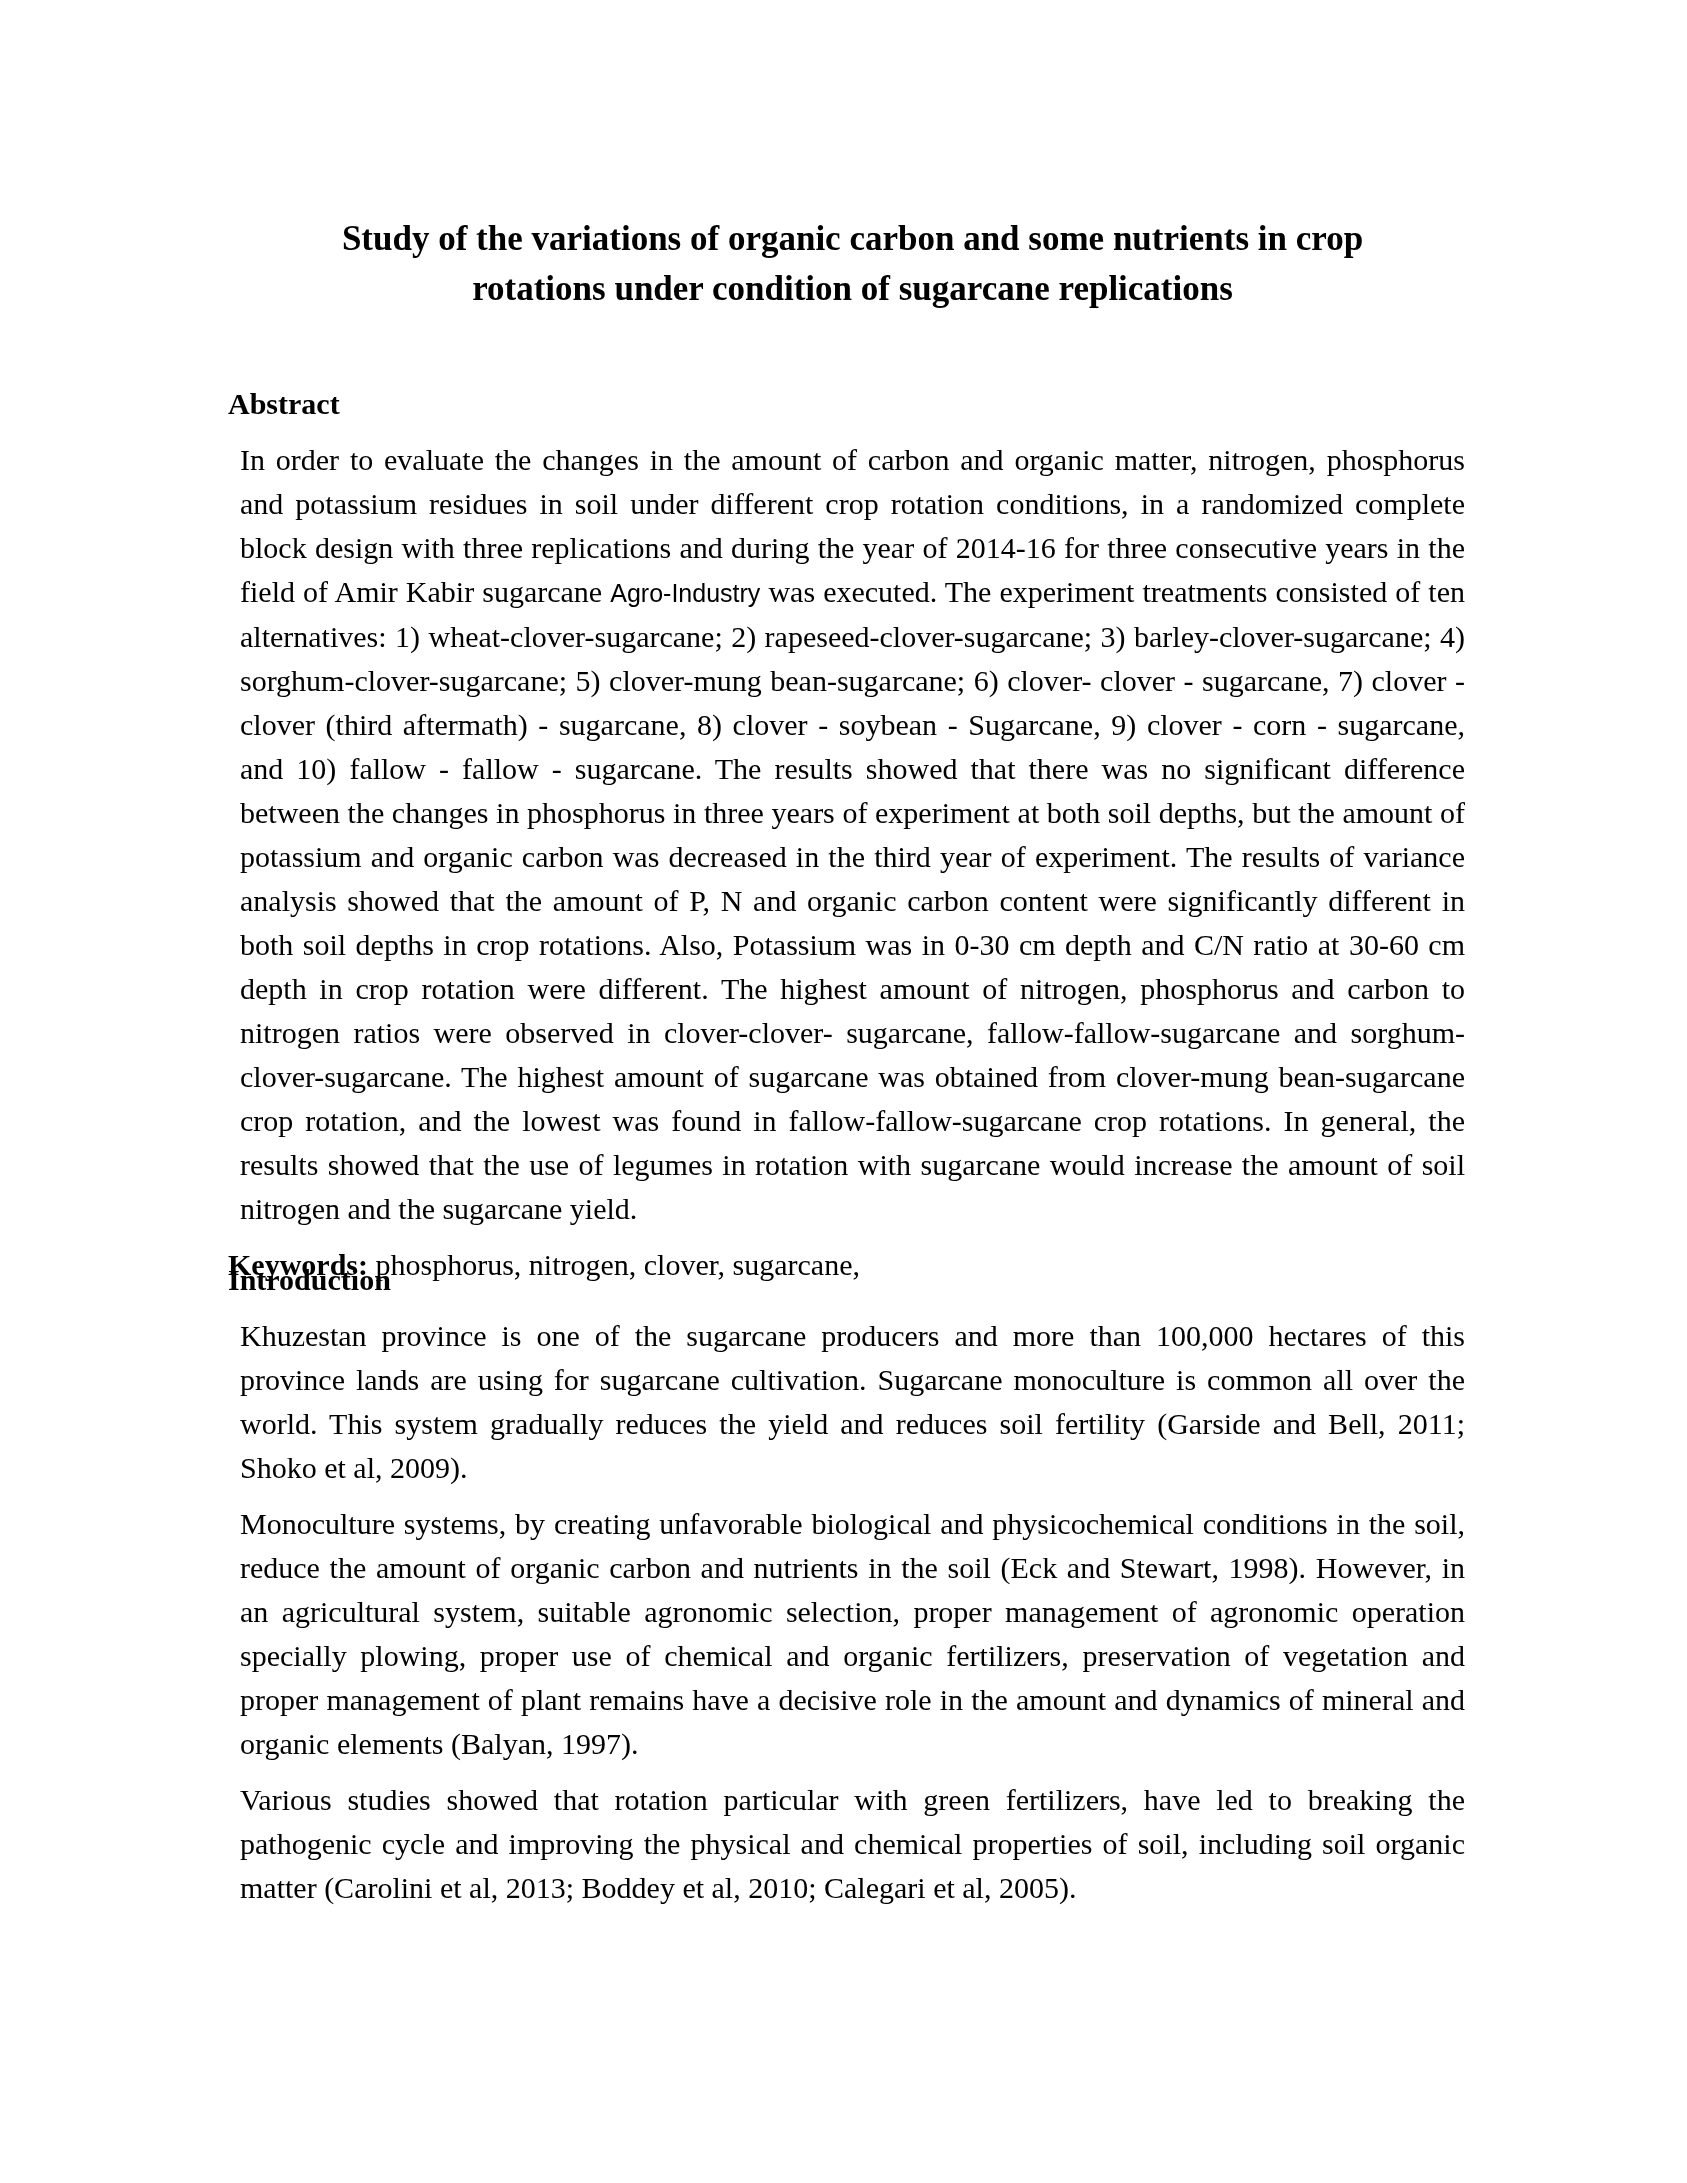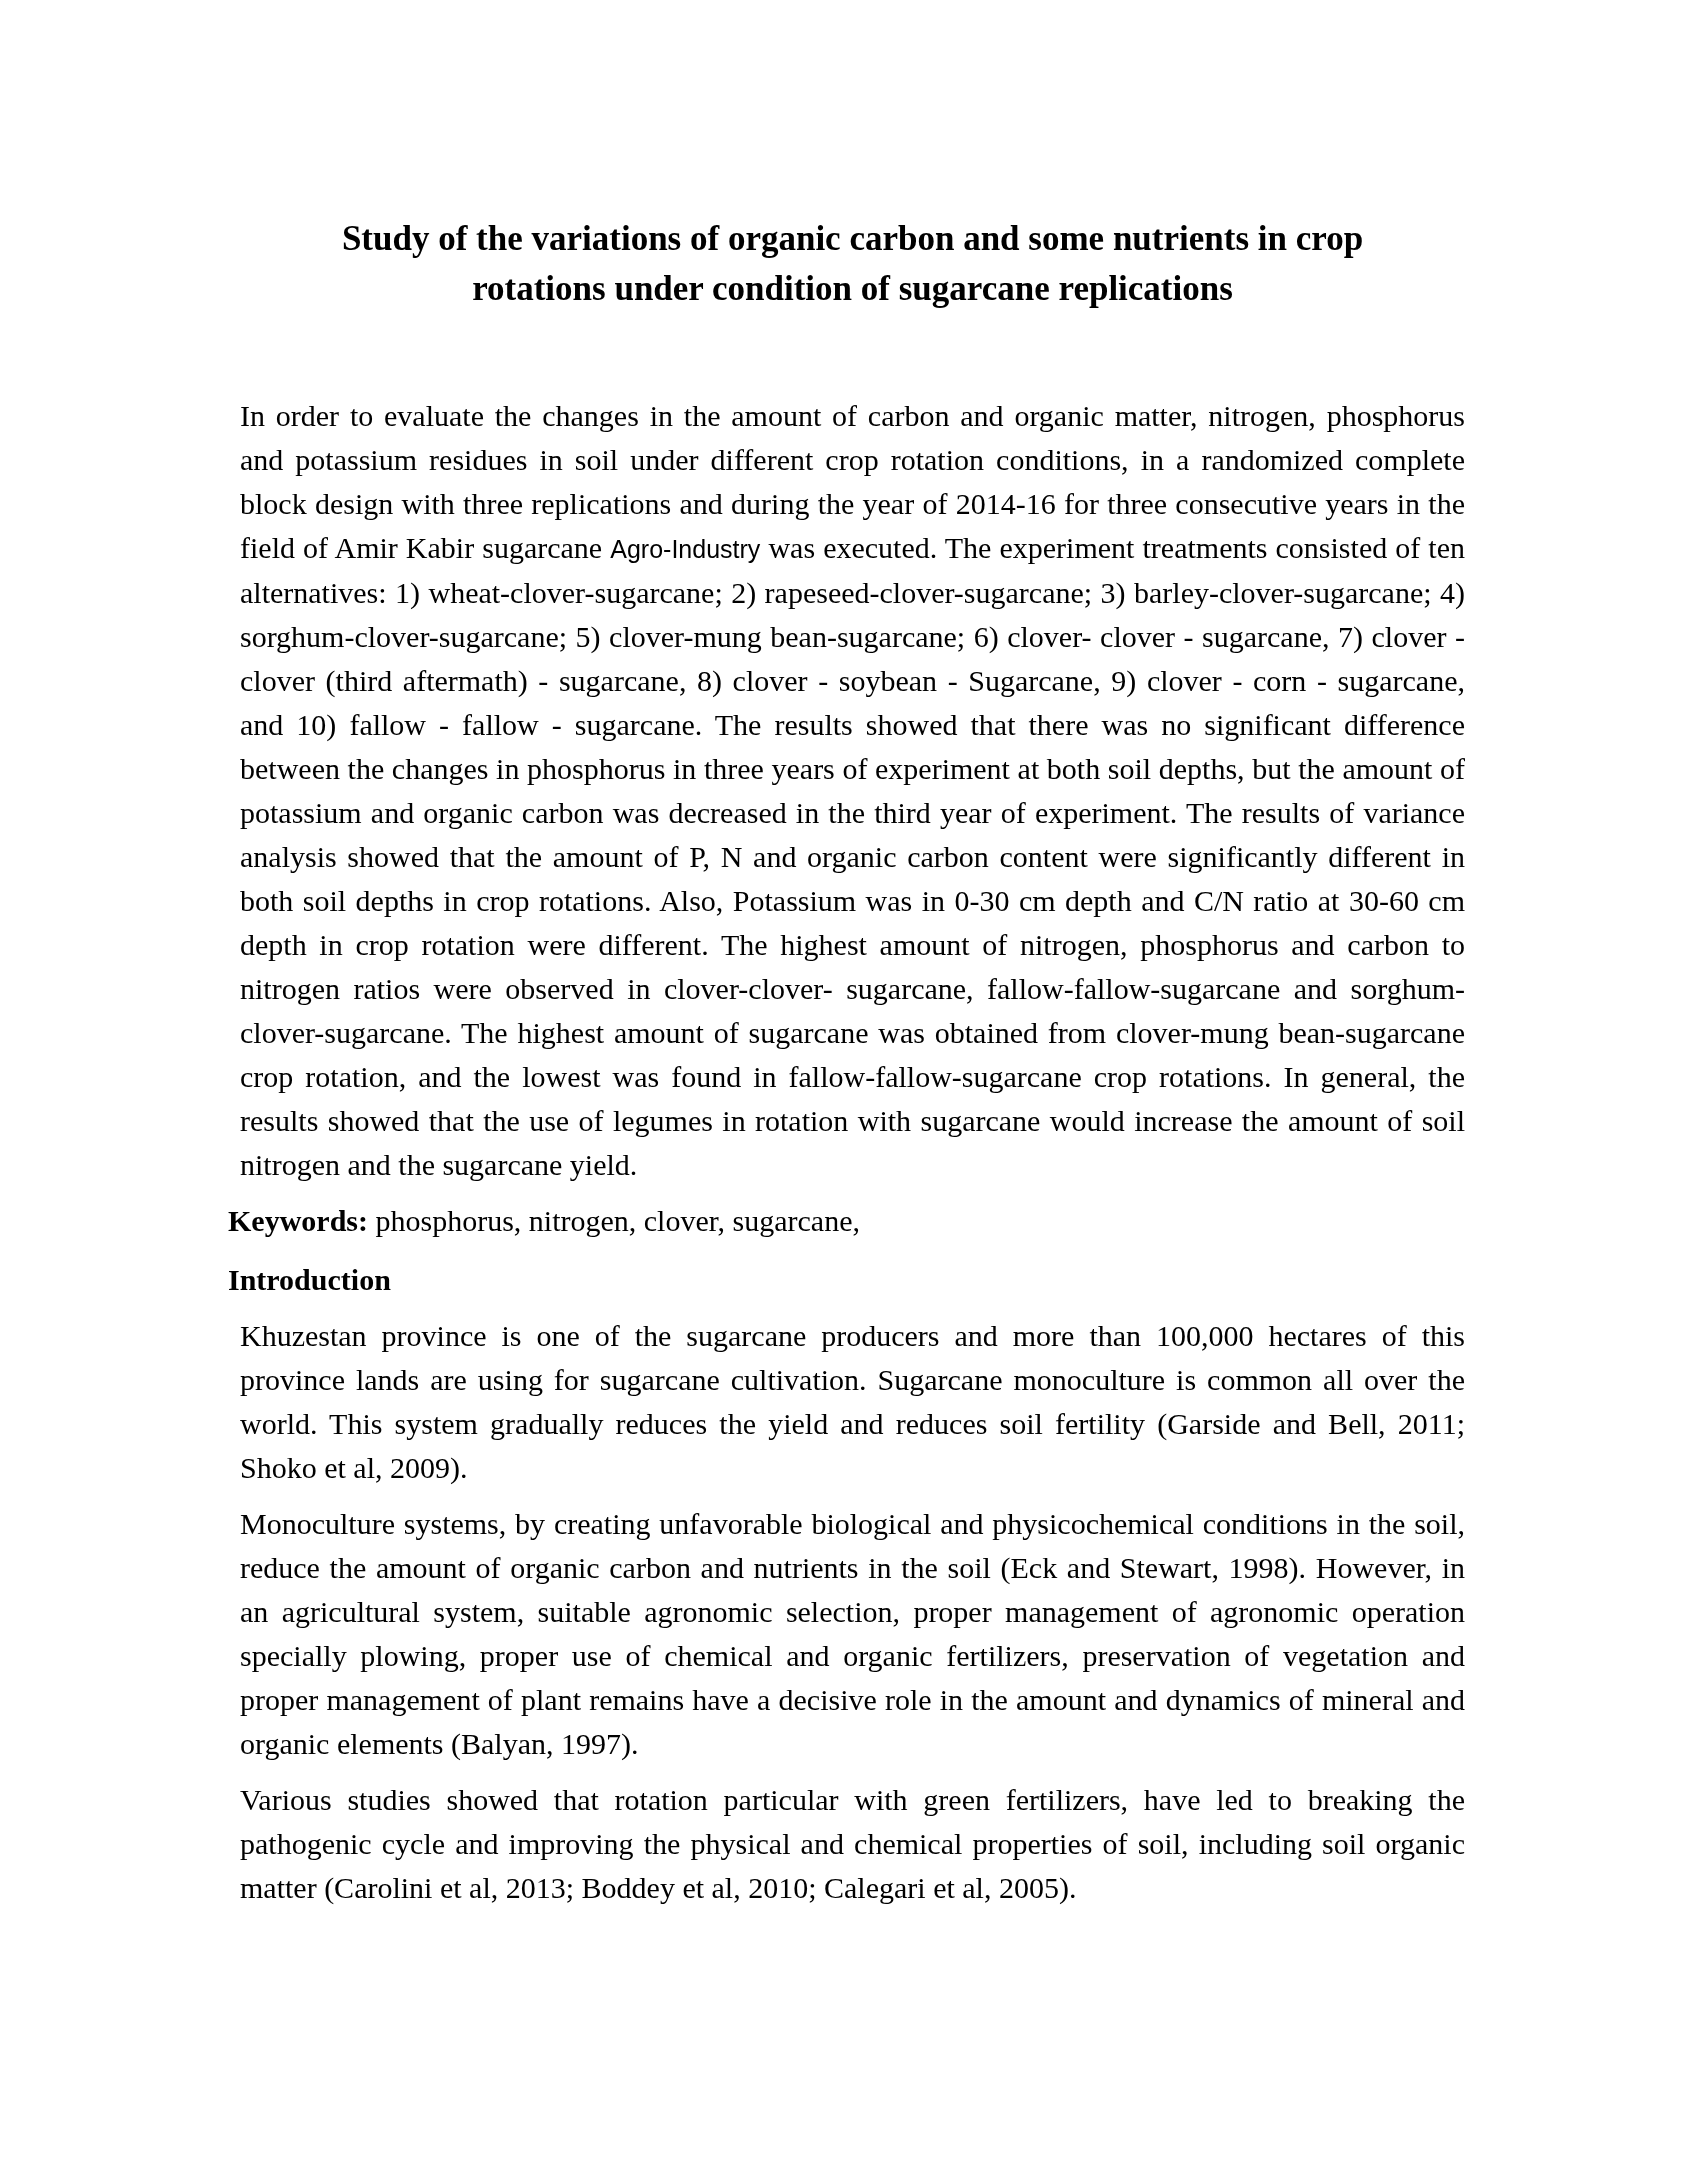--- a/index.html
+++ b/index.html
@@ -25,20 +25,21 @@
 </head>
 <body>
 
 <div class="page">
   <div class="title">
     <span>Study of the variations of organic carbon and some nutrients in crop</span>
     <span>rotations under condition of sugarcane replications</span>
   </div>
 
   <div class="abstract">
+    <p class="heading">Abstract</p>
     <p class="justify"><span>In order to evaluate the changes in the amount of carbon and organic matter, nitrogen, phosphorus and potassium residues in soil under different crop rotation conditions, in a randomized complete block design with three replications and during the year of 2014-16 for three consecutive years in the field of Amir Kabir sugarcane </span><span class="sans">Agro-Industry</span><span> was executed. The experiment treatments consisted of ten alternatives: 1) wheat-clover-sugarcane; 2) rapeseed-clover-sugarcane; 3) barley-clover-sugarcane; 4) sorghum-clover-sugarcane; 5) clover-mung bean-sugarcane; 6) clover- clover - sugarcane, 7) clover - clover (third aftermath) - sugarcane, 8) clover - soybean - Sugarcane, 9) clover - corn - sugarcane, and 10) fallow - fallow - sugarcane. The results showed that there was no significant difference between the changes in phosphorus in three years of experiment at both soil depths, but the amount of potassium and organic carbon was decreased in the third year of experiment. The results of variance analysis showed that the amount of P, N and organic carbon content were significantly different in both soil depths in crop rotations. Also, Potassium was in 0-30 cm depth and C/N ratio at 30-60 cm depth in crop rotation were different. The highest amount of nitrogen, phosphorus and carbon to nitrogen ratios were observed in clover-clover- sugarcane, fallow-fallow-sugarcane and sorghum-clover-sugarcane. The highest amount of sugarcane was obtained from clover-mung bean-sugarcane crop rotation, and the lowest was found in fallow-fallow-sugarcane crop rotations. In general, the results showed that the use of legumes in rotation with sugarcane would increase the amount of soil nitrogen and the sugarcane yield.</span></p>
     <p class="kw"><b>Keywords:</b><span> phosphorus, nitrogen, clover, sugarcane,</span></p>
   </div>
 
   <div class="intro">
     <p class="heading">Introduction</p>
     <p class="justify">Khuzestan province is one of the sugarcane producers and more than 100,000 hectares of this province lands are using for sugarcane cultivation. Sugarcane monoculture is common all over the world. This system gradually reduces the yield and reduces soil fertility (Garside and Bell, 2011; Shoko et al, 2009).</p>
     <p class="justify">Monoculture systems, by creating unfavorable biological and physicochemical conditions in the soil, reduce the amount of organic carbon and nutrients in the soil (Eck and Stewart, 1998). However, in an agricultural system, suitable agronomic selection, proper management of agronomic operation specially plowing, proper use of chemical and organic fertilizers, preservation of vegetation and proper management of plant remains have a decisive role in the amount and dynamics of mineral and organic elements (Balyan, 1997).</p>
     <p class="justify">Various studies showed that rotation particular with green fertilizers, have led to breaking the pathogenic cycle and improving the physical and chemical properties of soil, including soil organic matter (Carolini et al, 2013; Boddey et al, 2010; Calegari et al, 2005).</p>
   </div>

